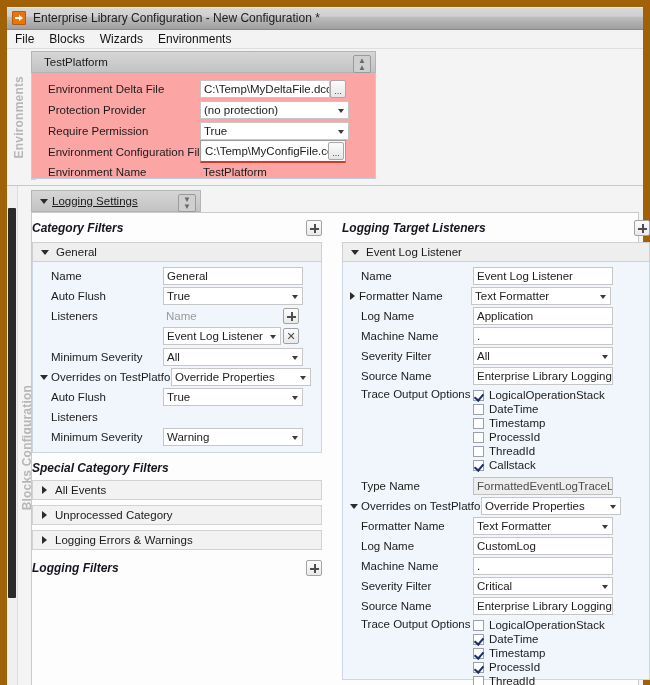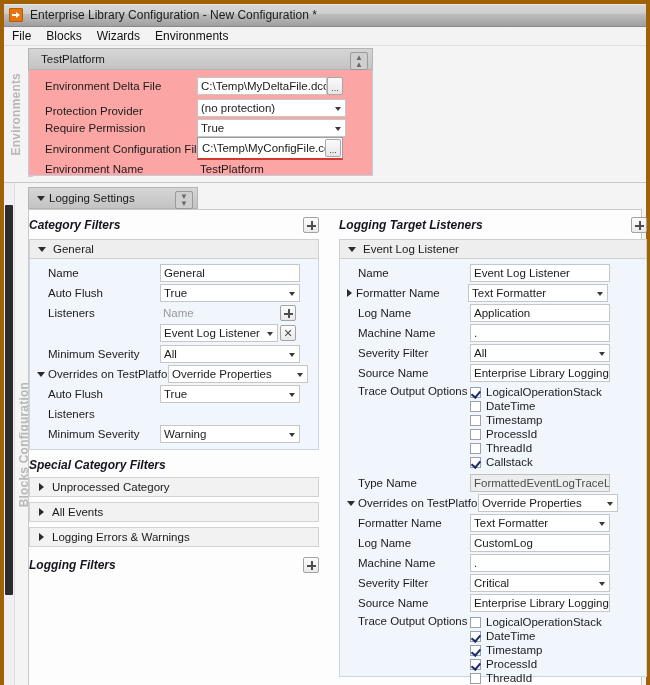--- a/index.html
+++ b/index.html
@@ -4,21 +4,21 @@
 <style>
   html,body{margin:0;padding:0;}
   body{
     width:650px;height:685px;overflow:hidden;
     font-family:"Liberation Sans", sans-serif;
     font-size:11.5px;color:#1a1a1a;
     background:#f0f0f0;
     -webkit-font-smoothing:antialiased;
   }
   .app{position:relative;width:650px;height:685px;background:#f4f4f4;
-       border:4px solid #a16207;box-sizing:border-box;}
+       border:7px solid #a16207;box-sizing:border-box;}
 
   
   .titlebar{height:23px;box-sizing:border-box;
     background:linear-gradient(to bottom,#d9d9d9 0%,#cfcfcf 42%,#bdbdbd 47%,#9f9f9f 100%);
     border-bottom:1px solid #8a8a8a;
     display:flex;align-items:center;padding-left:5px;position:relative;}
   .titlebar:after{content:"";position:absolute;left:0;right:0;top:0;height:1px;background:#e9e9e9;}
   .appicon{width:14px;height:14px;background:#e8740c;border:1px solid #b85a06;
      box-sizing:border-box;position:relative;flex:0 0 auto;border-radius:1px;}
   .appicon:before{content:"";position:absolute;left:2px;top:5px;width:6px;height:2px;background:#fff;}
@@ -84,21 +84,21 @@
   .tri{width:0;height:0;flex:0 0 auto;}
   .tri.down{border-left:4px solid transparent;border-right:4px solid transparent;border-top:5px solid #2b2b2b;}
   .tri.right{border-top:4px solid transparent;border-bottom:4px solid transparent;border-left:5px solid #2b2b2b;}
 
   
   .blocks{position:relative;height:524px;background:#f4f4f4;}
   .blk-scroll{position:absolute;left:0;top:0;width:10px;height:100%;background:#f0f0f0;border-right:1px solid #dcdcdc;}
   .blk-thumb{position:absolute;left:1px;top:22px;width:8px;height:390px;background:#2b2b2b;border-radius:1px;}
   .blk-inner{position:absolute;left:24px;top:0;right:4px;bottom:0;}
 
-  .ls-head{position:absolute;left:0;top:4px;width:170px;}
+  .ls-head{position:absolute;left:0;top:4px;width:170px;text-decoration:underline;}
   .cfg-card{position:absolute;left:0;top:26px;right:0;bottom:6px;
       background:#fdfdfd;border:1px solid #c9c9c9;box-sizing:border-box;}
 
   .col-title{font-style:italic;font-weight:bold;font-size:12px;color:#15151f;}
   .item-head{height:20px;background:#eeeeee;border:1px solid #cfcfcf;box-sizing:border-box;
      display:flex;align-items:center;padding-left:8px;font-size:11.5px;}
   .item-head .lbl{margin-left:7px;}
   .item-body{background:#f1f5fc;border:1px solid #ccd5e4;border-top:none;box-sizing:border-box;}
 
   .chkrow{display:flex;align-items:center;height:14px;}
@@ -146,21 +146,21 @@
       <div class="panel-body" style="padding:5px 6px 6px 16px;height:106px;">
 
         <div class="row" style="height:21px;">
           <div class="name" style="width:152px;">Environment Delta File</div>
           <div class="val" style="display:flex;align-items:center;">
             <div class="tb" style="width:130px;">C:\Temp\MyDeltaFile.dconfig</div>
             <div class="ell">...</div>
           </div>
         </div>
 
-        <div class="row" style="height:21px;align-items:flex-end;">
+        <div class="row" style="height:21px;">
           <div class="name" style="width:152px;">Protection Provider</div>
           <div class="val">
             <div class="cb" style="width:149px;">(no protection)</div>
           </div>
         </div>
 
         <div class="row" style="height:21px;">
           <div class="name" style="width:152px;">Require Permission</div>
           <div class="val">
             <div class="cb" style="width:149px;">True</div>
@@ -269,25 +269,25 @@
               <div class="name" style="width:112px;">Minimum Severity</div>
               <div class="cb" style="width:140px;">Warning</div>
             </div>
 
           </div>
 
           <div class="col-title" style="margin-top:8px;">Special Category Filters</div>
 
           <div class="sp-item">
             <span class="tri right"></span>
-            <span class="lbl">Unprocessed Category</span>
+            <span class="lbl">All Events</span>
           </div>
           <div class="sp-item">
             <span class="tri right"></span>
-            <span class="lbl">All Events</span>
+            <span class="lbl">Unprocessed Category</span>
           </div>
           <div class="sp-item">
             <span class="tri right"></span>
             <span class="lbl">Logging Errors &amp; Warnings</span>
           </div>
 
           <div style="display:flex;align-items:center;justify-content:space-between;height:18px;margin-top:9px;text-align:center;">
             <div class="col-title">Logging Filters</div>
             <div class="plus"></div>
           </div>

